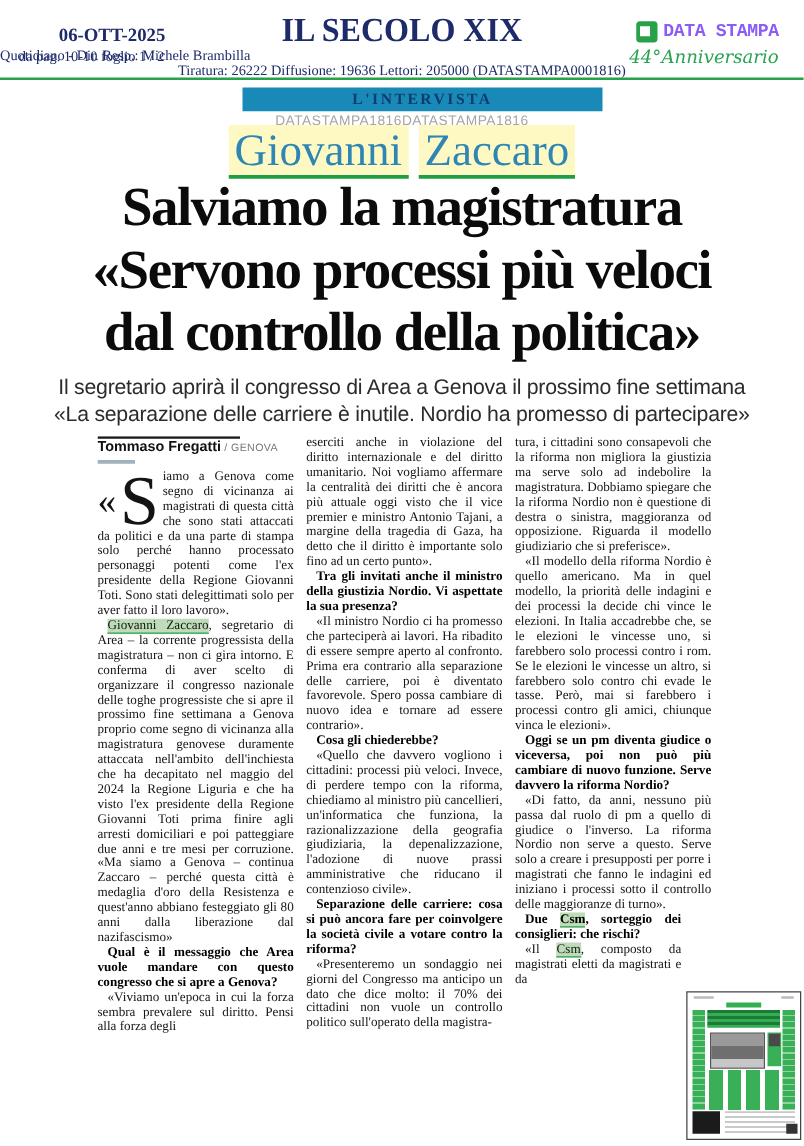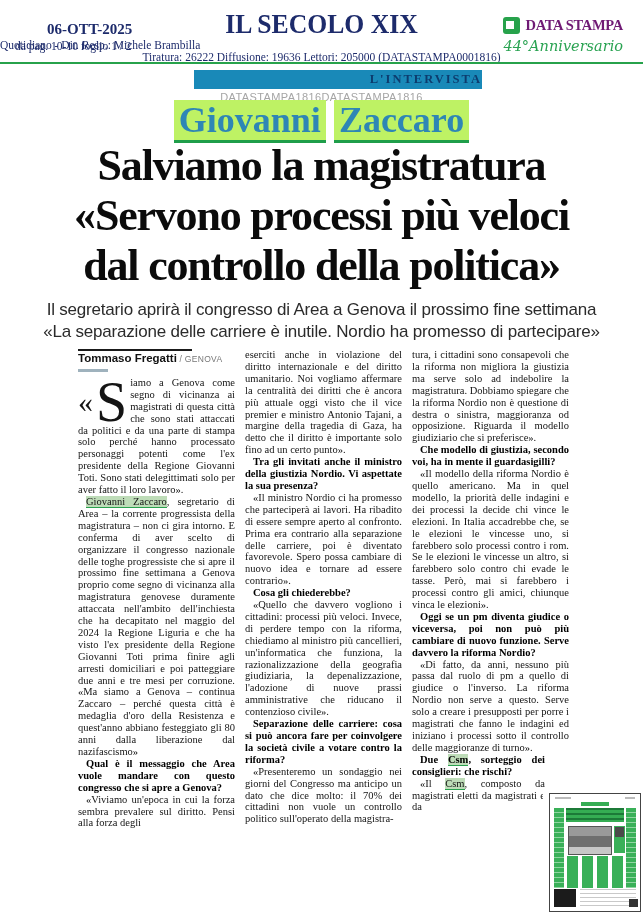--- a/index.html
+++ b/index.html
@@ -10,32 +10,32 @@
   
   .hdr-date{position:absolute;left:15px;top:21px;color:#1d2b6b;font-weight:bold;font-size:15px;margin-left:32px;}
   .hdr-page{position:absolute;left:15px;top:40px;color:#1d2b6b;font-size:11.5px;}
   .masthead{position:absolute;left:0;right:0;top:9px;text-align:center;color:#1d2b6b;
     font-size:27px;font-weight:bold;transform:scaleX(.95);letter-spacing:0;}
   .hdr-sub1{position:absolute;left:0;right:0;top:39px;text-align:left;color:#1d2b6b;font-size:11.5px;}
   .hdr-sub2{position:absolute;left:0;right:0;top:51px;text-align:center;color:#1d2b6b;font-size:11.5px;}
   .logo{position:absolute;right:20px;top:17px;display:flex;align-items:center;gap:5px;}
   .logo-icon{width:17px;height:17px;background:#27a24b;border-radius:3px;position:relative;}
   .logo-icon::after{content:'';position:absolute;left:3px;top:4px;width:8px;height:8px;background:#fff;}
-  .logo-text{color:#701a75;font-weight:bold;font-family:Liberation Serif, serif;
+  .logo-text{color:#8b5cf6;font-weight:bold;font-family:Liberation Mono, monospace;
     font-size:14.5px;letter-spacing:-.3px;white-space:nowrap;}
   .anniv{position:absolute;right:20px;top:38px;color:#2aa352;font-style:italic;font-size:14.5px;
     font-family:"DejaVu Serif",serif;}
   .rule{position:absolute;top:62px;left:0;width:643px;height:2px;background:#27a24b;}
   .section-bar{position:absolute;top:70px;left:194px;width:288px;height:19px;background:#1989b8;
-    color:#0d3c6e;text-align:right;font-weight:bold;font-size:12.5px;letter-spacing:2px;line-height:19px;}
+    color:#0d3c6e;text-align:center;font-weight:bold;font-size:12.5px;letter-spacing:2px;line-height:19px;}
   .watermarks{position:absolute;top:91px;left:0;right:0;display:flex;justify-content:center;
     color:#a5a5a5;font-family:"Liberation Sans",sans-serif;font-size:11px;letter-spacing:.4px;}
   
   .kicker{position:absolute;top:99px;left:0;right:0;text-align:center;font-size:36px;color:#2e86b5;}
-  .kick-word{background:#bef264;border-bottom:3px solid #1f9e4a;padding:0 5px;margin:0 4px;font-weight:bold;}
+  .kick-word{background:#fef9c3;border-bottom:3px solid #1f9e4a;padding:0 5px;margin:0 4px;}
   .headline{position:absolute;top:141px;left:0;right:0;text-align:center;color:#0b0b0b;
     font-weight:bold;font-size:44px;line-height:50px;letter-spacing:-1.2px;}
   .subhead{position:absolute;top:299px;left:0;right:0;text-align:center;color:#2b2b2b;
     font-family:"Liberation Sans",sans-serif;font-size:17px;line-height:21.5px;letter-spacing:-.2px;}
   
   .body-cols{position:absolute;left:78px;top:349px;width:491px;height:568px;display:flex;gap:10px;overflow:hidden;}
   .col{flex:0 0 157px;width:157px;text-align:justify;font-size:10.5px;line-height:11.9px;color:#141414;}
   .col p{margin:0;text-indent:8px;}
   .col p.cont{text-indent:0;}
   .col p.question{font-weight:bold;color:#000;}
@@ -117,21 +117,20 @@
       <p class="body cont"><span>eserciti anche in violazione del diritto internazionale e del diritto umanitario. Noi vogliamo affermare la centralità dei diritti che è ancora più attuale oggi visto che il vice premier e ministro Antonio Tajani, a margine della tragedia di Gaza, ha detto che il diritto è importante solo fino ad un certo punto».</span></p>
       <p class="question"><span>Tra gli invitati anche il ministro della giustizia Nordio. Vi aspettate la sua presenza?</span></p>
       <p class="body"><span>«Il ministro Nordio ci ha promesso che parteciperà ai lavori. Ha ribadito di essere sempre aperto al confronto. Prima era contrario alla separazione delle carriere, poi è diventato favorevole. Spero possa cambiare di nuovo idea e tornare ad essere contrario».</span></p>
       <p class="question"><span>Cosa gli chiederebbe?</span></p>
       <p class="body"><span>«Quello che davvero vogliono i cittadini: processi più veloci. Invece, di perdere tempo con la riforma, chiediamo al ministro più cancellieri, un'informatica che funziona, la razionalizzazione della geografia giudiziaria, la depenalizzazione, l'adozione di nuove prassi amministrative che riducano il contenzioso civile».</span></p>
       <p class="question"><span>Separazione delle carriere: cosa si può ancora fare per coinvolgere la società civile a votare contro la riforma?</span></p>
       <p class="body"><span>«Presenteremo un sondaggio nei giorni del Congresso ma anticipo un dato che dice molto: il 70% dei cittadini non vuole un controllo politico sull'operato della magistra-</span></p>
     </div>
     <div class="col">
       <p class="body cont"><span>tura, i cittadini sono consapevoli che la riforma non migliora la giustizia ma serve solo ad indebolire la magistratura. Dobbiamo spiegare che la riforma Nordio non è questione di destra o sinistra, maggioranza od opposizione. Riguarda il modello giudiziario che si preferisce».</span></p>
-      <p class="question"><span>Che modello di giustizia, secondo voi, ha in mente il guardasigilli?</span></p>
       <p class="body"><span>«Il modello della riforma Nordio è quello americano. Ma in quel modello, la priorità delle indagini e dei processi la decide chi vince le elezioni. In Italia accadrebbe che, se le elezioni le vincesse uno, si farebbero solo processi contro i rom. Se le elezioni le vincesse un altro, si farebbero solo contro chi evade le tasse. Però, mai si farebbero i processi contro gli amici, chiunque vinca le elezioni».</span></p>
       <p class="question"><span>Oggi se un pm diventa giudice o viceversa, poi non può più cambiare di nuovo funzione. Serve davvero la riforma Nordio?</span></p>
       <p class="body"><span>«Di fatto, da anni, nessuno più passa dal ruolo di pm a quello di giudice o l'inverso. La riforma Nordio non serve a questo. Serve solo a creare i presupposti per porre i magistrati che fanno le indagini ed iniziano i processi sotto il controllo delle maggioranze di turno».</span></p>
       <p class="question narrow"><span>Due </span><span class="hl">Csm</span><span>, sorteggio dei consiglieri: che rischi?</span></p>
       <p class="body narrow"><span>«Il </span><span class="hl">Csm</span><span>, composto da magistrati eletti da magistrati e da</span></p>
     </div>
   </div>
 
 <div class="thumb">
   <div class="t-top1"></div>

